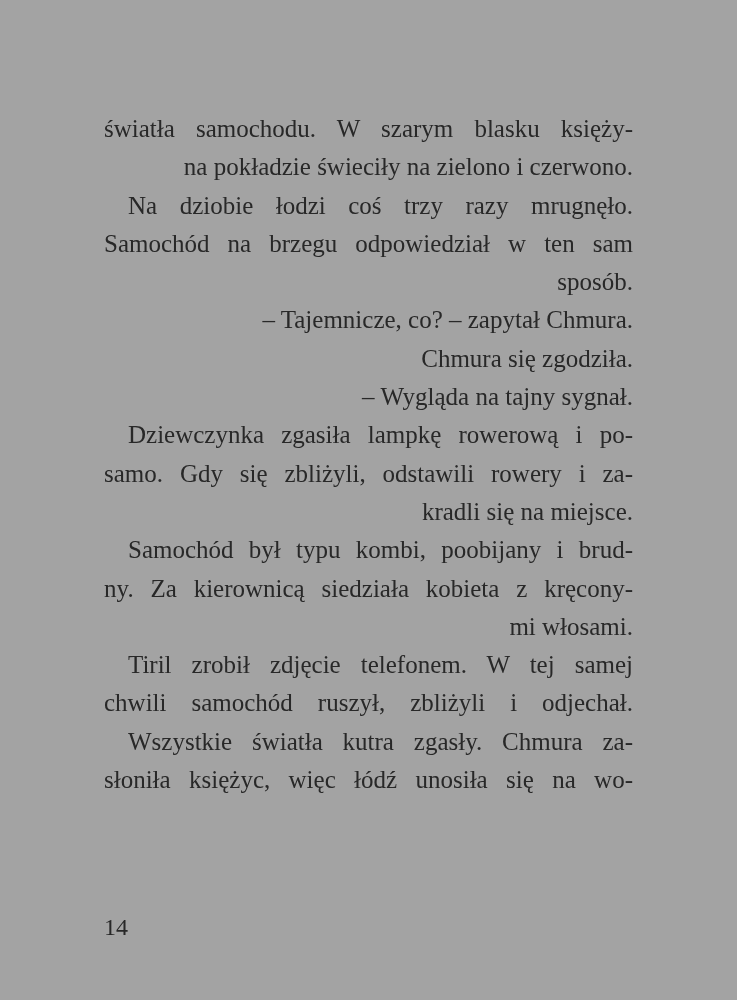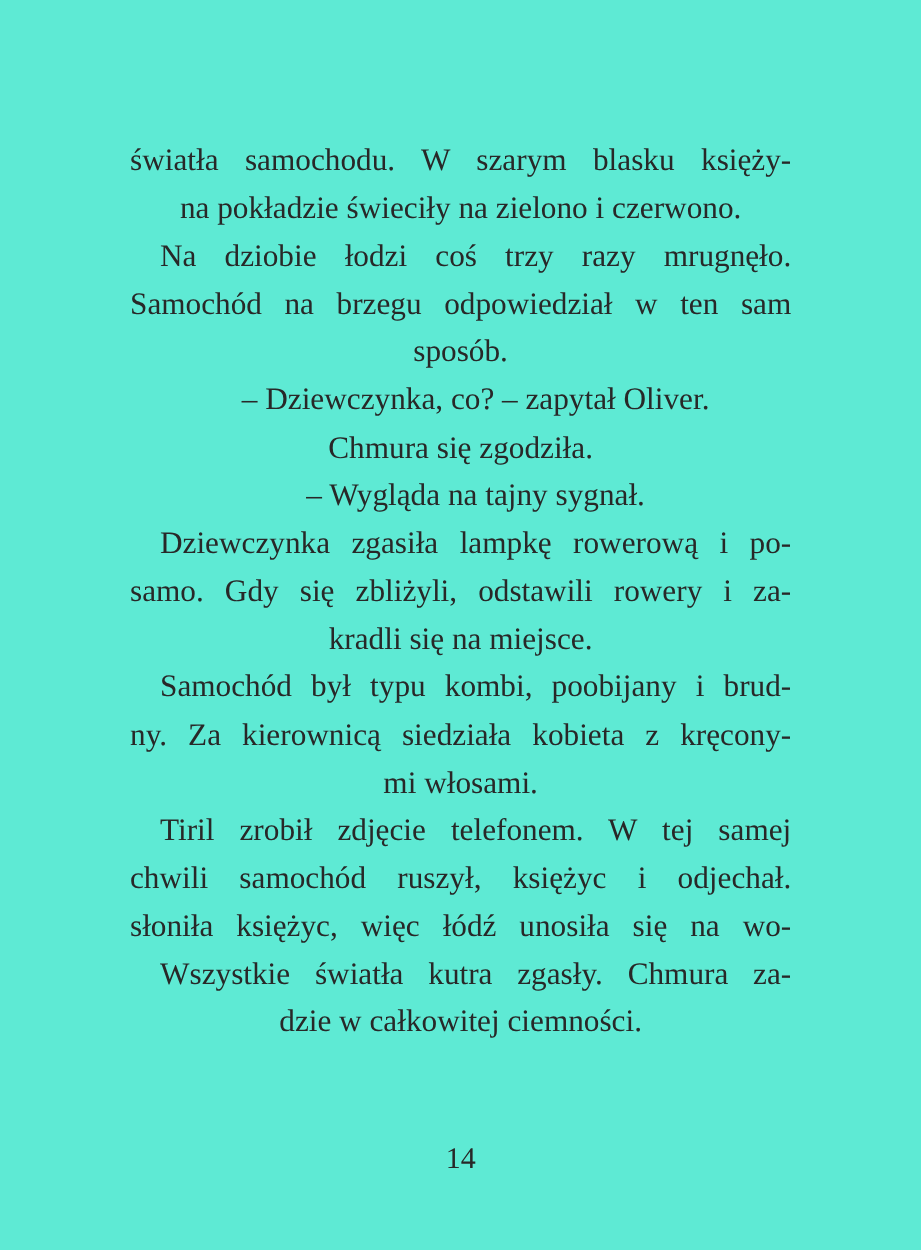--- a/index.html
+++ b/index.html
@@ -11,91 +11,89 @@
     position: relative;
     width: 737px;
     height: 1000px;
     overflow: hidden;
     font-family: "Liberation Serif", "DejaVu Serif", serif;
     color: #282828;
   }
   .page {
     position: absolute;
     inset: 0;
-    background: #5eead4;
+    background: #a3a3a3;
   }
   .text-block {
     position: absolute;
     left: 104px;
     top: 110px;
     width: 529px;
     font-size: 25px;
     line-height: 38.3px;
   }
   .paragraph {
     margin: 0;
     padding: 0;
   }
   .line {
-    text-align: center;
+    text-align: right;
   }
   .line.just {
     text-align: justify;
     text-align-last: justify;
   }
   .line.indent {
     padding-left: 24px;
   }
   .page-footer {
     position: absolute;
     left: 104px;
     top: 912px;
     width: 529px;
-    text-align: center;
     font-size: 24px;
     line-height: 30px;
   }
 </style>
 </head>
 <body>
 
 <div class="page">
   <div class="text-block">
       <div class="paragraph">
         <div class="line just">światła samochodu. W szarym blasku księży-</div>
         <div class="line">na pokładzie świeciły na zielono i czerwono.</div>
       </div>
       <div class="paragraph">
         <div class="line just indent">Na dziobie łodzi coś trzy razy mrugnęło.</div>
         <div class="line just">Samochód na brzegu odpowiedział w ten sam</div>
         <div class="line">sposób.</div>
       </div>
       <div class="paragraph">
-        <div class="line indent">– Dziewczynka, co? – zapytał Oliver.</div>
+        <div class="line indent">– Tajemnicze, co? – zapytał Chmura.</div>
         <div class="line">Chmura się zgodziła.</div>
       </div>
       <div class="paragraph">
         <div class="line indent">– Wygląda na tajny sygnał.</div>
       </div>
       <div class="paragraph">
         <div class="line just indent">Dziewczynka zgasiła lampkę rowerową i po-</div>
         <div class="line just">samo. Gdy się zbliżyli, odstawili rowery i za-</div>
         <div class="line">kradli się na miejsce.</div>
       </div>
       <div class="paragraph">
         <div class="line just indent">Samochód był typu kombi, poobijany i brud-</div>
         <div class="line just">ny. Za kierownicą siedziała kobieta z kręcony-</div>
         <div class="line">mi włosami.</div>
       </div>
       <div class="paragraph">
         <div class="line just indent">Tiril zrobił zdjęcie telefonem. W tej samej</div>
-        <div class="line just">chwili samochód ruszył, księżyc i odjechał.</div>
+        <div class="line just">chwili samochód ruszył, zbliżyli i odjechał.</div>
       </div>
       <div class="paragraph">
+        <div class="line just indent">Wszystkie światła kutra zgasły. Chmura za-</div>
         <div class="line just">słoniła księżyc, więc łódź unosiła się na wo-</div>
-        <div class="line just indent">Wszystkie światła kutra zgasły. Chmura za-</div>
-        <div class="line">dzie w całkowitej ciemności.</div>
       </div>
     </div>
   <div class="page-footer">
     <span>14</span>
   </div>
 </div>
 
 </body></html>

